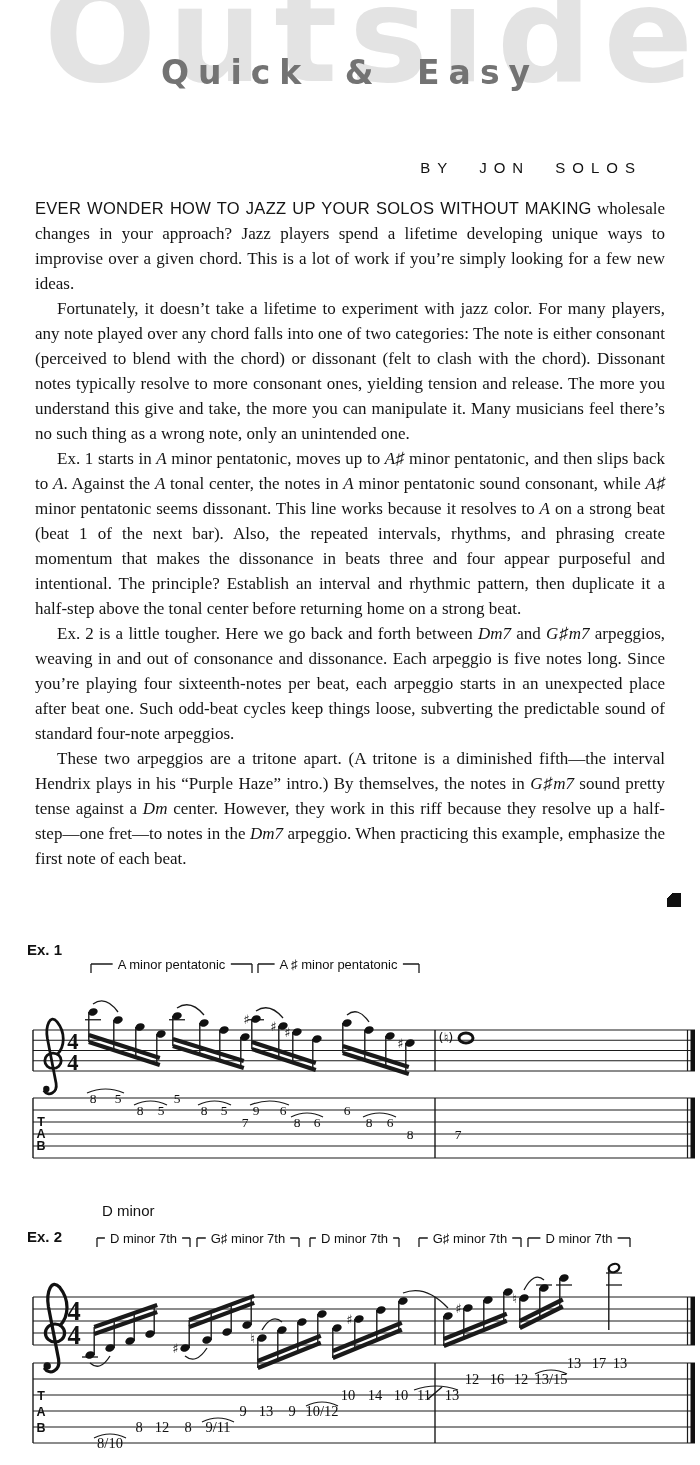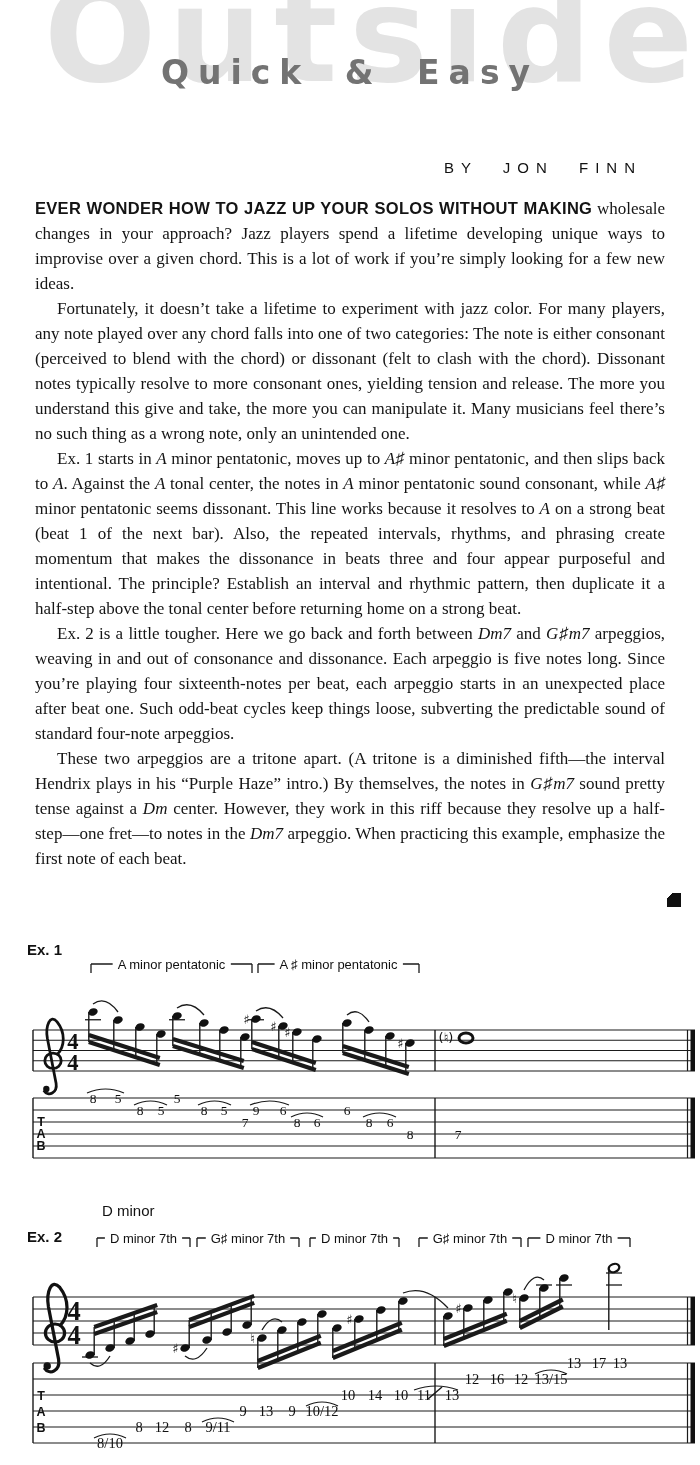--- a/index.html
+++ b/index.html
@@ -11,21 +11,21 @@
        font-family:"DejaVu Sans",sans-serif;font-weight:bold;color:#737373;z-index:2}
   .title .tline{display:block;font-size:33px;line-height:1;letter-spacing:9px;word-spacing:14px}
   .title .t2{margin-top:10px}
   .byline{position:absolute;top:159px;right:58px;font-size:15px;letter-spacing:7px;
        word-spacing:14px;color:#111;z-index:2}
   .article{position:absolute;top:196px;left:35px;width:630px;
        font-family:"Liberation Serif","DejaVu Serif","DejaVu Sans",serif;
        font-size:17px;line-height:25px;text-align:justify;color:#141414}
   .article p{margin:0;padding:0}
   .article p.ind{text-indent:22px}
-  .article .lead{font-family:"Liberation Sans","DejaVu Sans",sans-serif;font-weight:bold;
+  .article .lead{font-family:"Liberation Sans","DejaVu Sans",sans-serif;font-weight:normal;
        font-size:16.5px;letter-spacing:0.3px}
   .article em{font-style:italic}
   .endmark{position:absolute;left:667px;top:893px;width:14px;height:14px;
        background:linear-gradient(135deg,#fff 4px,#101010 4px)}
   svg{position:absolute;left:0}
   #ex1-svg{top:935px}
   #ex2-svg{top:1180px}
   svg text{fill:#111}
   .mus-label{font:bold 15px "Liberation Sans","DejaVu Sans",sans-serif}
   .mus-chord{font:15px "Liberation Sans","DejaVu Sans",sans-serif}
@@ -38,21 +38,21 @@
 </style>
 </head>
 <body>
 
 <div class="watermark">Outside</div>
 
 <h1 class="title">
   <span class="tline t1">Quick &amp; Easy</span>
 </h1>
 
-<div class="byline">BY JON FINN</div>
+<div class="byline">BY JON SOLOS</div>
 
 <div class="article" id="article-body">
     <p><strong class="lead">EVER WONDER HOW TO JAZZ UP YOUR SOLOS WITHOUT MAKING</strong><span> wholesale changes in your approach? Jazz players spend a lifetime developing unique ways to improvise over a given chord. This is a lot of work if you’re simply looking for a few new ideas.</span></p>
     <p class="ind"><span>Fortunately, it doesn’t take a lifetime to experiment with jazz color. For many players, any note played over any chord falls into one of two categories: The note is either consonant (perceived to blend with the chord) or dissonant (felt to clash with the chord). Dissonant notes typically resolve to more consonant ones, yielding tension and release. The more you understand this give and take, the more you can manipulate it. Many musicians feel there’s no such thing as a wrong note, only an unintended one.</span></p>
     <p class="ind"><span>Ex. 1 starts in </span><em>A</em><span> minor pentatonic, moves up to </span><em>A♯</em><span> minor pentatonic, and then slips back to </span><em>A</em><span>. Against the </span><em>A</em><span> tonal center, the notes in </span><em>A</em><span> minor pentatonic sound consonant, while </span><em>A♯</em><span> minor pentatonic seems dissonant. This line works because it resolves to </span><em>A</em><span> on a strong beat (beat 1 of the next bar). Also, the repeated intervals, rhythms, and phrasing create momentum that makes the dissonance in beats three and four appear purposeful and intentional. The principle? Establish an interval and rhythmic pattern, then duplicate it a half-step above the tonal center before returning home on a strong beat.</span></p>
     <p class="ind"><span>Ex. 2 is a little tougher. Here we go back and forth between </span><em>Dm7</em><span> and </span><em>G♯m7</em><span> arpeggios, weaving in and out of consonance and dissonance. Each arpeggio is five notes long. Since you’re playing four sixteenth-notes per beat, each arpeggio starts in an unexpected place after beat one. Such odd-beat cycles keep things loose, subverting the predictable sound of standard four-note arpeggios.</span></p>
     <p class="ind"><span>These two arpeggios are a tritone apart. (A tritone is a diminished fifth—the interval Hendrix plays in his “Purple Haze” intro.) By themselves, the notes in </span><em>G♯m7</em><span> sound pretty tense against a </span><em>Dm</em><span> center. However, they work in this riff because they resolve up a half-step—one fret—to notes in the </span><em>Dm7</em><span> arpeggio. When practicing this example, emphasize the first note of each beat.</span></p>
   </div>
 
 <div class="endmark"></div>

